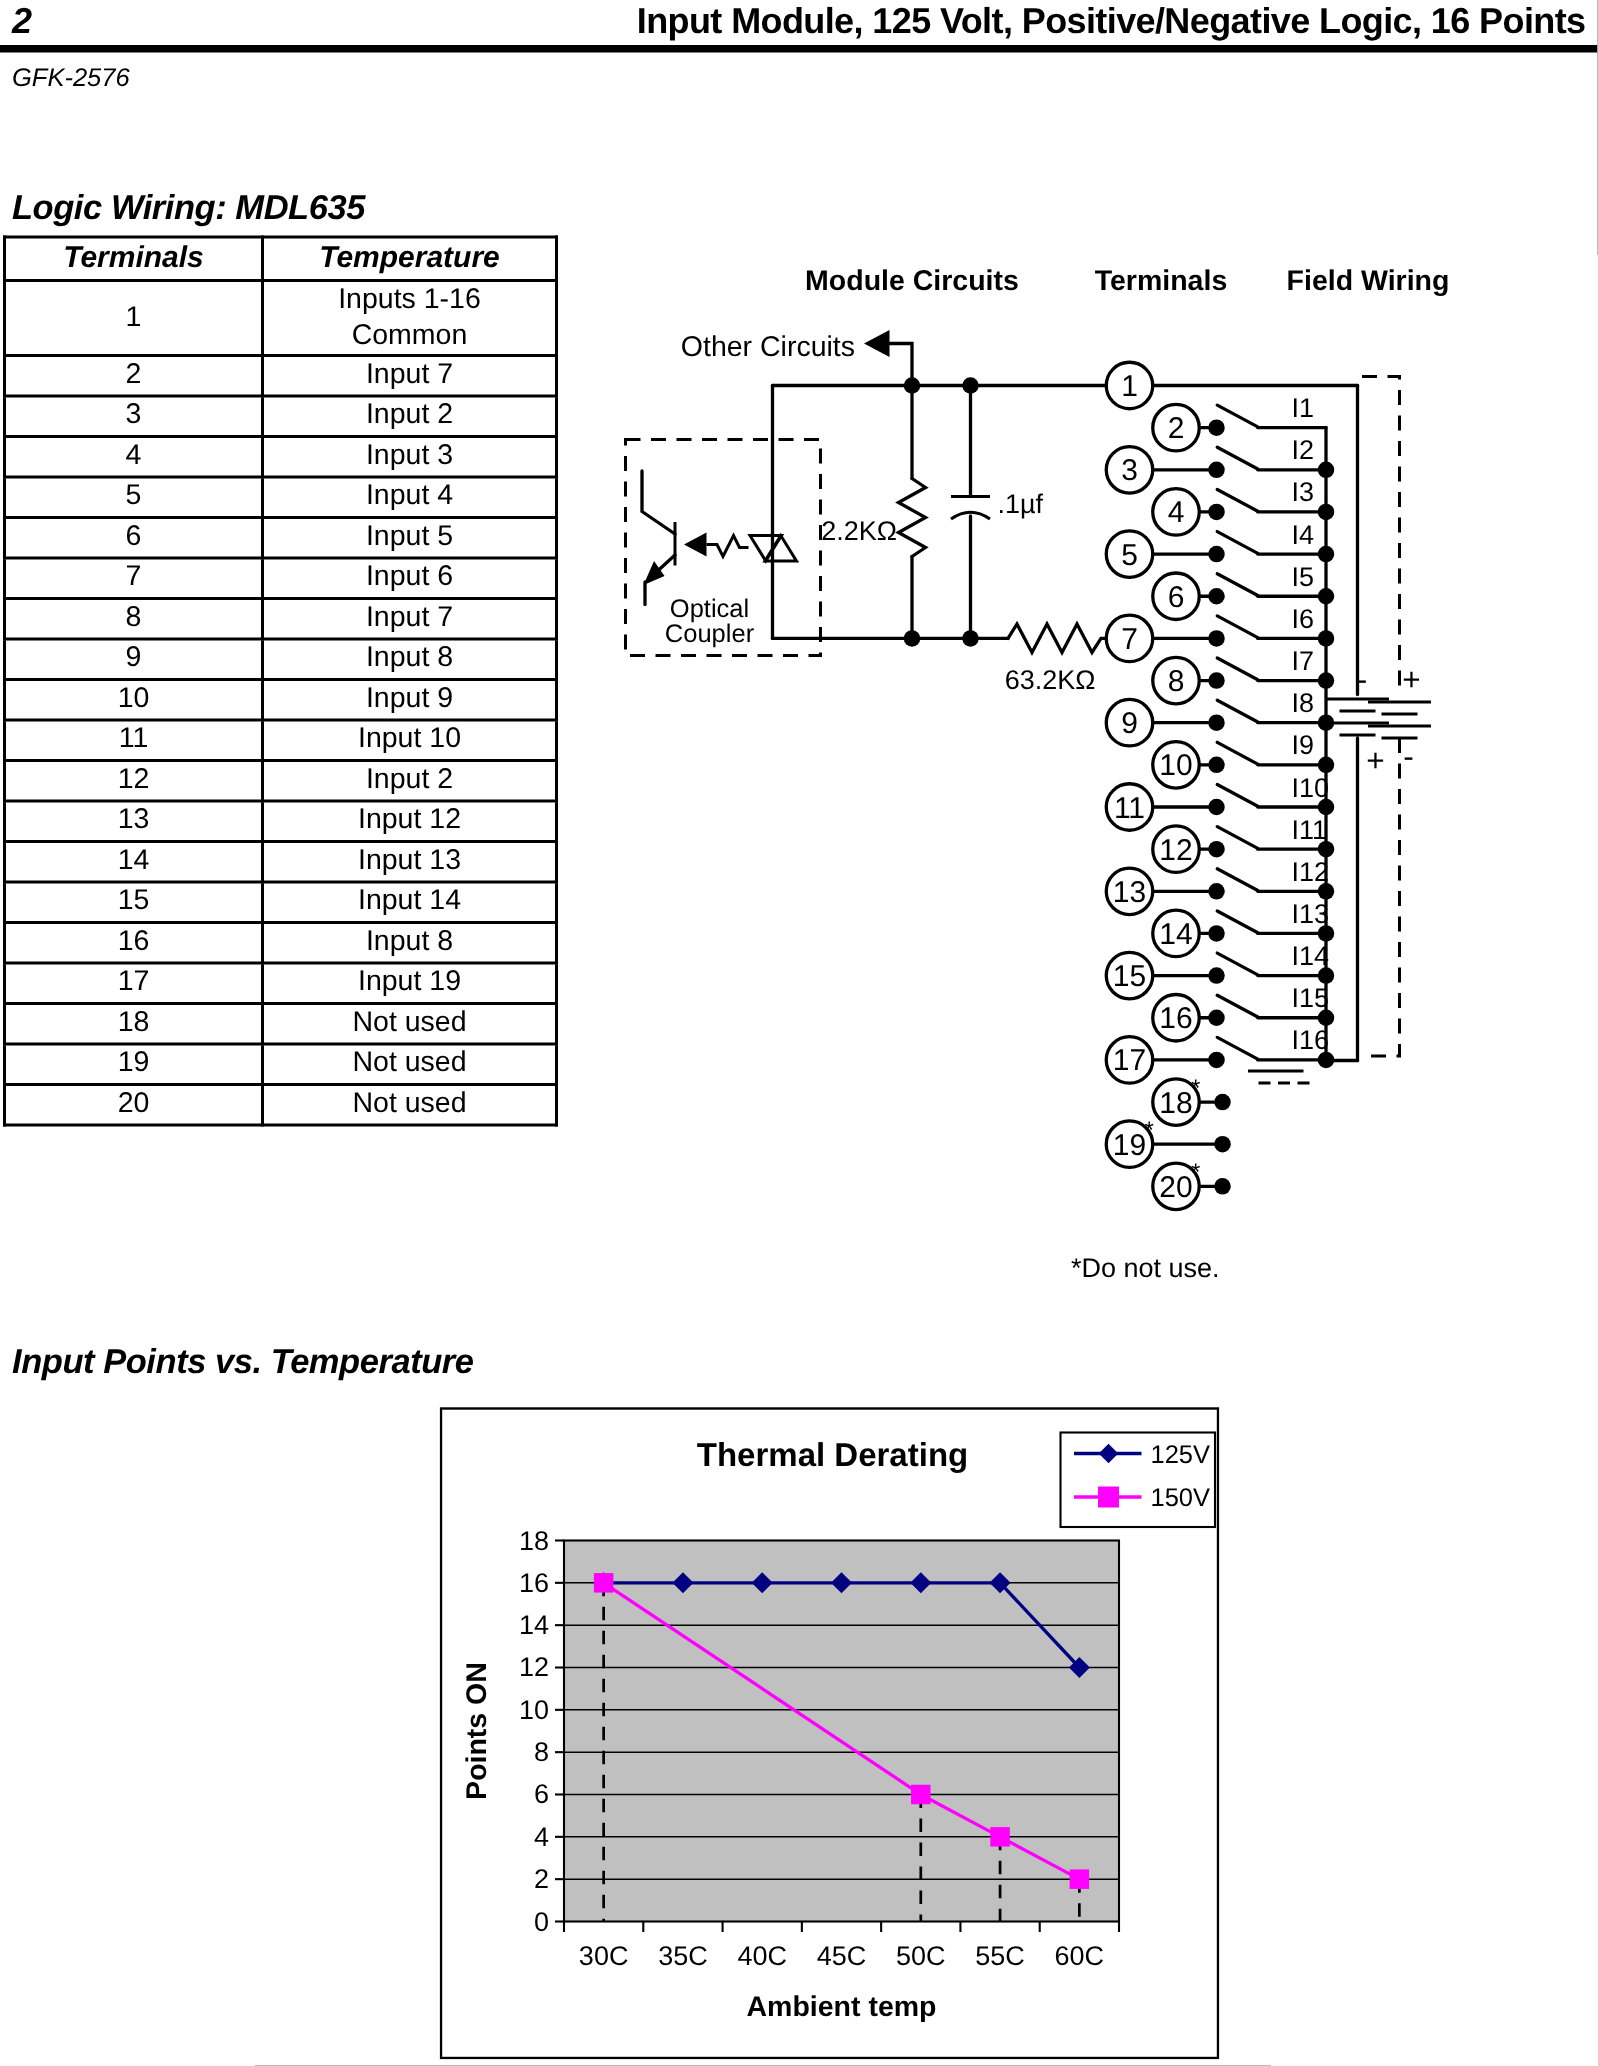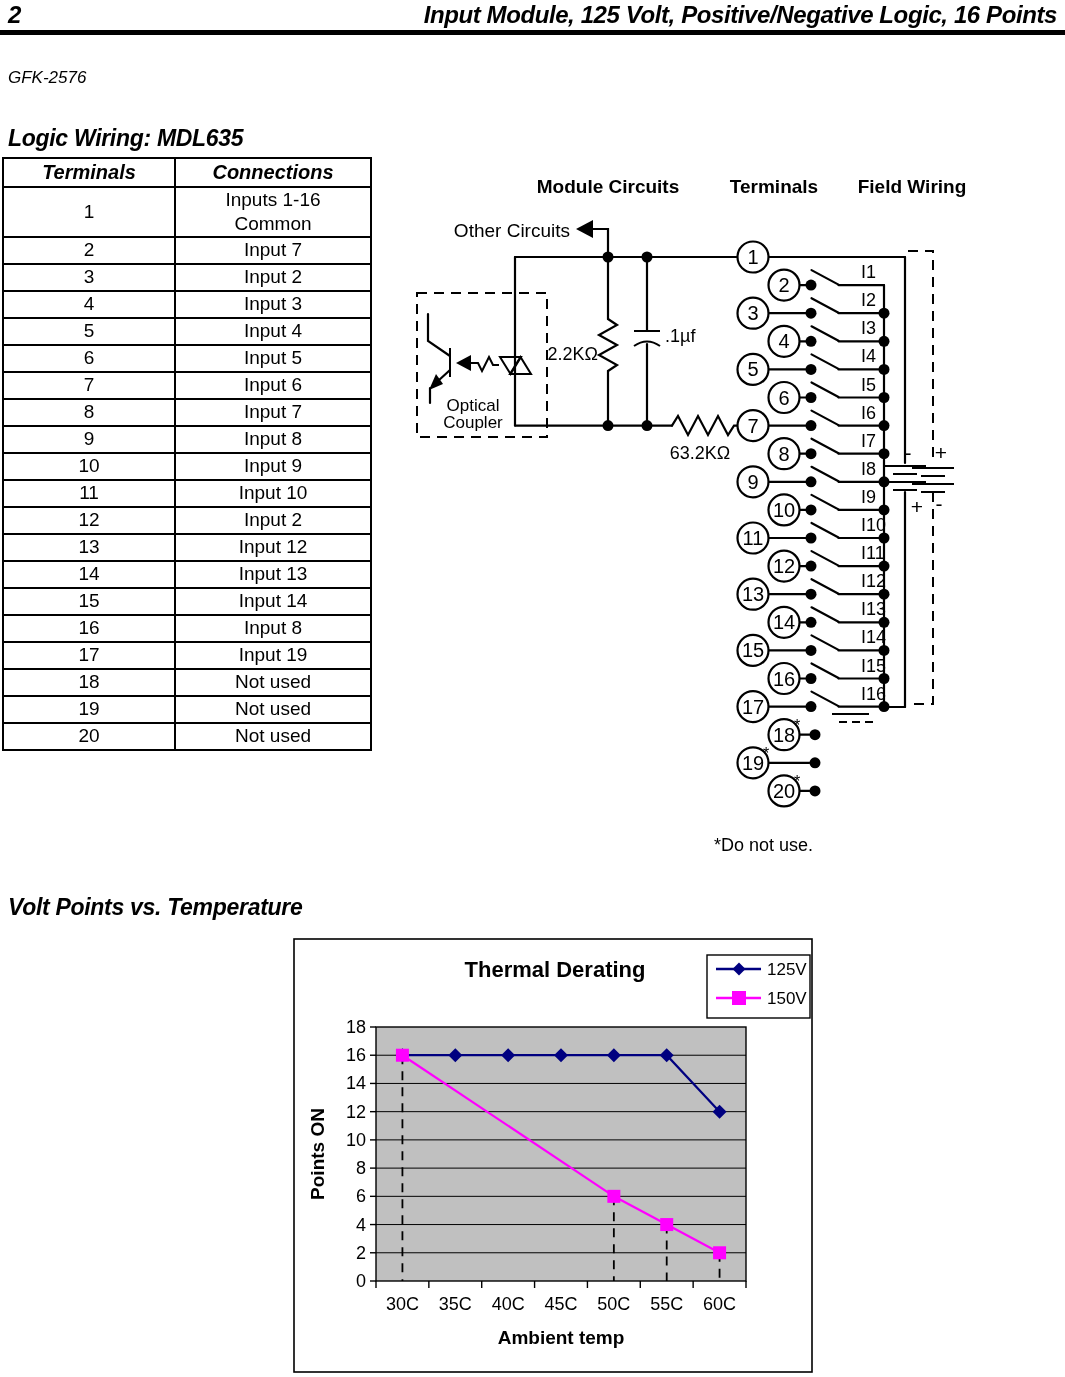--- a/index.html
+++ b/index.html
@@ -1,21 +1,21 @@
 <!DOCTYPE html>
 <html><head>
 <meta charset="utf-8">
 <style>
   html,body{margin:0;padding:0;background:#888;}
   .page{position:relative;width:1065px;height:1377px;background:#ffffff;
         font-family:"Liberation Sans",sans-serif;color:#000;overflow:hidden;}
   .pg-num{position:absolute;left:8px;top:1px;font-style:italic;font-weight:bold;font-size:24px;}
-  .pg-title{position:absolute;right:8px;top:1px;font-style:italic;font-weight:bold;font-size:24px;letter-spacing:-0.4px;white-space:nowrap;}
+  .pg-title{position:absolute;right:8px;top:1px;font-weight:bold;font-size:24px;letter-spacing:-0.4px;white-space:nowrap;}
   .rule{position:absolute;left:0;top:30px;width:1065px;height:5px;background:#000;}
-  .doccode{position:absolute;left:8px;top:68px;font-style:italic;font-size:17px;}
+  .doccode{position:absolute;left:8px;top:42px;font-style:italic;font-size:17px;}
   .sect-head{position:absolute;left:8px;font-style:italic;font-weight:bold;font-size:23px;letter-spacing:-0.3px;white-space:nowrap;}
   .sect1{top:125px;}
   .sect2{top:894px;}
   .footnote{position:absolute;left:714px;top:835px;font-size:18px;}
 
   table.termtab{position:absolute;left:2px;top:157px;border-collapse:collapse;background:#fff;}
   table.termtab th,table.termtab td{border:2px solid #000;text-align:center;padding:0 4px;}
   table.termtab th{font-style:italic;font-weight:bold;font-size:20px;height:27px;}
   table.termtab td{font-size:19px;height:25px;white-space:pre-line;line-height:1.25;}
   table.termtab .c1{width:162px;}
@@ -37,21 +37,21 @@
   <div class="pg-title">Input Module, 125 Volt, Positive/Negative Logic, 16 Points</div>
   <div class="rule"></div>
   <div class="doccode">GFK-2576</div>
 
   <div class="sect-head sect1">Logic Wiring: MDL635</div>
 
   <table class="termtab">
     <thead>
       <tr>
         <th class="c1">Terminals</th>
-        <th class="c2">Connections</th>
+        <th class="c2">Temperature</th>
       </tr>
     </thead>
     <tbody>
         <tr>
           <td class="c1">1</td>
           <td class="c2">Inputs 1-16
 Common</td>
         </tr>
         <tr>
           <td class="c1">2</td>
@@ -361,21 +361,21 @@
         <text x="861" y="587.2" font-size="18">I12</text>
         <text x="861" y="615.3" font-size="18">I13</text>
         <text x="861" y="643.4000000000001" font-size="18">I14</text>
         <text x="861" y="671.5" font-size="18">I15</text>
         <text x="861" y="699.6" font-size="18">I16</text>
       </g>
   </svg>
 
   <div class="footnote">*Do not use.</div>
 
-  <div class="sect-head sect2">Volt Points vs. Temperature</div>
+  <div class="sect-head sect2">Input Points vs. Temperature</div>
 
   <svg id="chart-svg" style="left:293px;top:938px;" width="520" height="435" viewBox="0 0 520 435">
       <rect x="1" y="1" width="518" height="433" fill="#fff" stroke="#000" stroke-width="1.6"></rect>
       <rect x="83" y="89" width="370" height="254" fill="#c0c0c0" stroke="#000" stroke-width="1.4"></rect>
       <line x1="77" y1="343" x2="83" y2="343" stroke="#000" stroke-width="1.4"></line>
       <text x="73" y="349" text-anchor="end" font-size="18">0</text>
       <line x1="83" y1="314.77777777777777" x2="453" y2="314.77777777777777" stroke="#000" stroke-width="1"></line>
       <line x1="77" y1="314.77777777777777" x2="83" y2="314.77777777777777" stroke="#000" stroke-width="1.4"></line>
       <text x="73" y="320.77777777777777" text-anchor="end" font-size="18">2</text>
       <line x1="83" y1="286.55555555555554" x2="453" y2="286.55555555555554" stroke="#000" stroke-width="1"></line>

